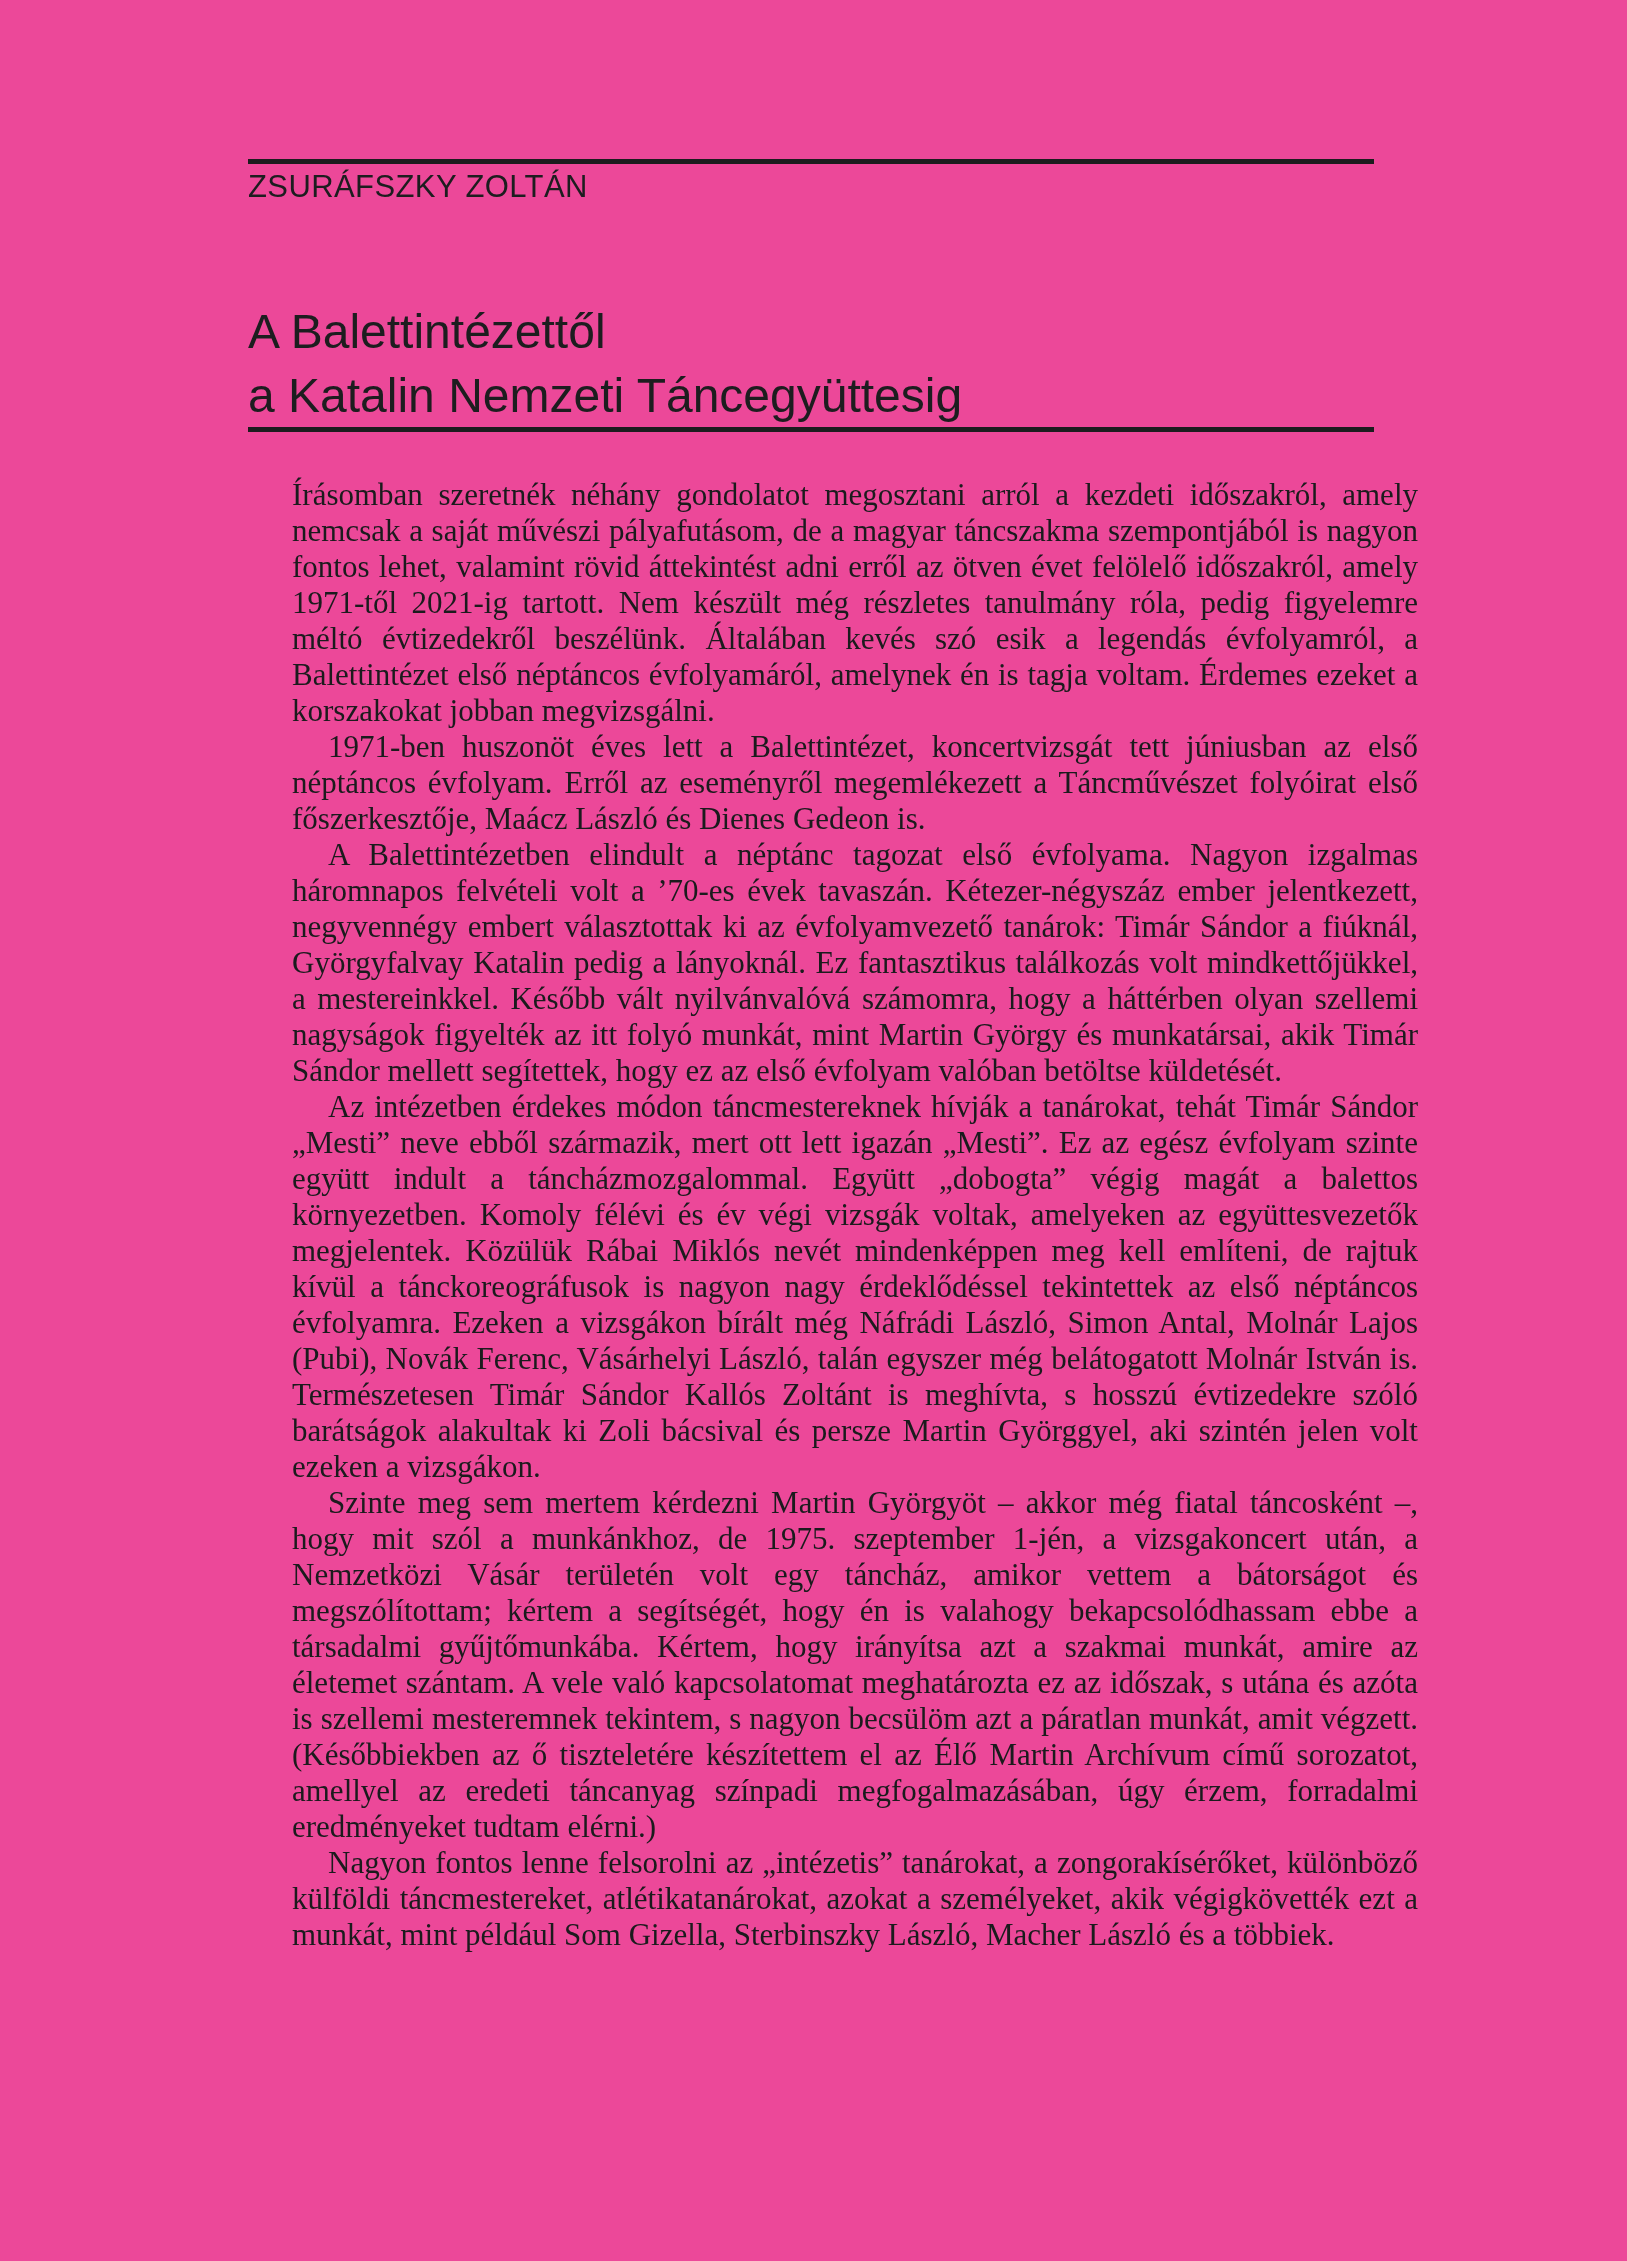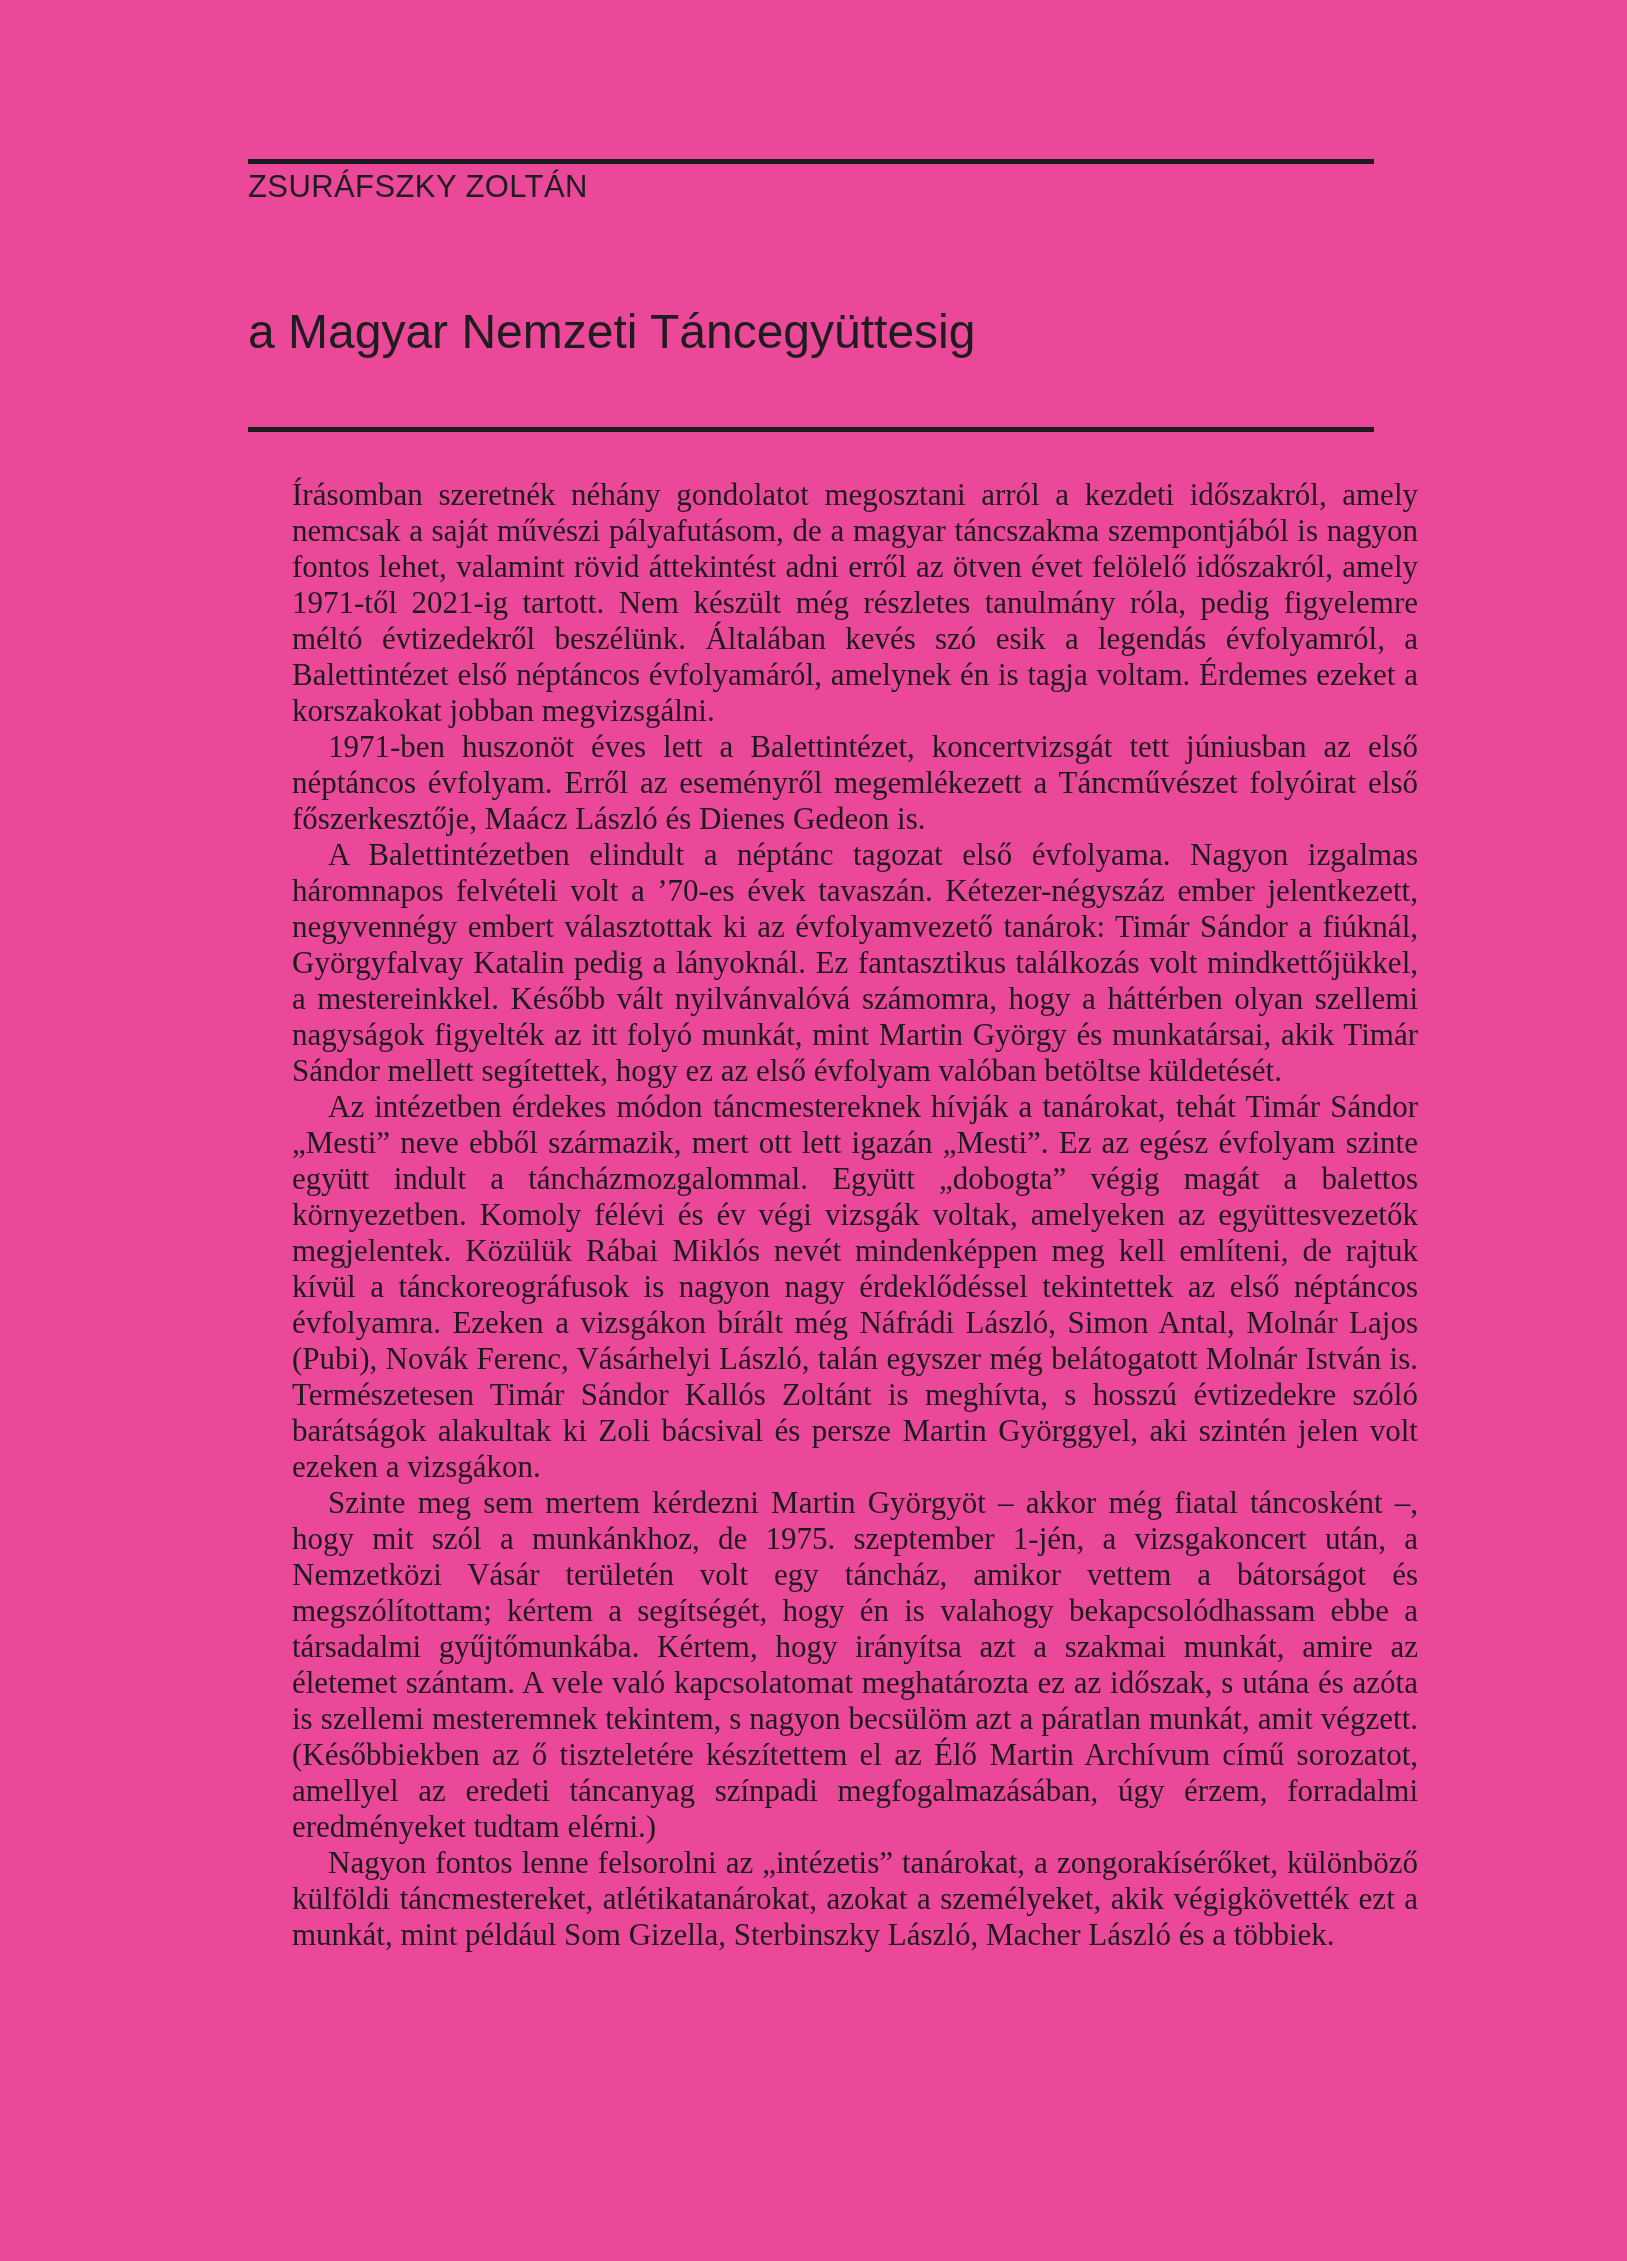--- a/index.html
+++ b/index.html
@@ -73,21 +73,22 @@
   .body-text .italic { }
 </style>
 </head>
 <body>
 
 <div class="page">
   <div class="content">
     <div class="rule rule-top"></div>
     <div class="author">ZSURÁFSZKY ZOLTÁN</div>
     <h1 class="title">
-      <span class="title-line">a Magyar Nemzeti Táncegyüttesig</span>
+      <span class="title-line">A Balettintézettől</span>
+      <span class="title-line">a Katalin Nemzeti Táncegyüttesig</span>
     </h1>
     <div class="rule rule-title"></div>
     <div class="body-text" id="article-body">
         <p><span>Írásomban szeretnék néhány gondolatot megosztani arról a kezdeti időszakról, amely nemcsak a saját művészi pályafutásom, de a magyar táncszakma szempontjából is nagyon fontos lehet, valamint rövid áttekintést adni erről az ötven évet felölelő időszakról, amely 1971-től 2021-ig tartott. Nem készült még részletes tanulmány róla, pedig figyelemre méltó évtizedekről beszélünk. Általában kevés szó esik a legendás évfolyamról, a Balettintézet első néptáncos évfolyamáról, amelynek én is tagja voltam. Érdemes ezeket a korszakokat jobban megvizsgálni.</span></p>
         <p class="indented"><span>1971-ben huszonöt éves lett a Balettintézet, koncertvizsgát tett júniusban az első néptáncos évfolyam. Erről az eseményről megemlékezett a </span><span class="italic">Táncművészet</span><span> folyóirat első főszerkesztője, Maácz László és Dienes Gedeon is.</span></p>
         <p class="indented"><span>A Balettintézetben elindult a néptánc tagozat első évfolyama. Nagyon izgalmas háromnapos felvételi volt a ’70-es évek tavaszán. Kétezer-négyszáz ember jelentkezett, negyvennégy embert választottak ki az évfolyamvezető tanárok: Timár Sándor a fiúknál, Györgyfalvay Katalin pedig a lányoknál. Ez fantasztikus találkozás volt mindkettőjükkel, a mestereinkkel. Később vált nyilvánvalóvá számomra, hogy a háttérben olyan szellemi nagyságok figyelték az itt folyó munkát, mint Martin György és munkatársai, akik Timár Sándor mellett segítettek, hogy ez az első évfolyam valóban betöltse küldetését.</span></p>
         <p class="indented"><span>Az intézetben érdekes módon táncmestereknek hívják a tanárokat, tehát Timár Sándor „Mesti” neve ebből származik, mert ott lett igazán „Mesti”. Ez az egész évfolyam szinte együtt indult a táncházmozgalommal. Együtt „dobogta” végig magát a balettos környezetben. Komoly félévi és év végi vizsgák voltak, amelyeken az együttesvezetők megjelentek. Közülük Rábai Miklós nevét mindenképpen meg kell említeni, de rajtuk kívül a tánckoreográfusok is nagyon nagy érdeklődéssel tekintettek az első néptáncos évfolyamra. Ezeken a vizsgákon bírált még Náfrádi László, Simon Antal, Molnár Lajos (Pubi), Novák Ferenc, Vásárhelyi László, talán egyszer még belátogatott Molnár István is. Természetesen Timár Sándor Kallós Zoltánt is meghívta, s hosszú évtizedekre szóló barátságok alakultak ki Zoli bácsival és persze Martin Györggyel, aki szintén jelen volt ezeken a vizsgákon.</span></p>
         <p class="indented"><span>Szinte meg sem mertem kérdezni Martin Györgyöt – akkor még fiatal táncosként –, hogy mit szól a munkánkhoz, de 1975. szeptember 1-jén, a vizsgakoncert után, a Nemzetközi Vásár területén volt egy táncház, amikor vettem a bátorságot és megszólítottam; kértem a segítségét, hogy én is valahogy bekapcsolódhassam ebbe a társadalmi gyűjtőmunkába. Kértem, hogy irányítsa azt a szakmai munkát, amire az életemet szántam. A vele való kapcsolatomat meghatározta ez az időszak, s utána és azóta is szellemi mesteremnek tekintem, s nagyon becsülöm azt a páratlan munkát, amit végzett. (Későbbiekben az ő tiszteletére készítettem el az </span><span class="italic">Élő Martin Archívum</span><span> című sorozatot, amellyel az eredeti táncanyag színpadi megfogalmazásában, úgy érzem, forradalmi eredményeket tudtam elérni.)</span></p>
         <p class="indented"><span>Nagyon fontos lenne felsorolni az „intézetis” tanárokat, a zongorakísérőket, különböző külföldi táncmestereket, atlétikatanárokat, azokat a személyeket, akik végigkövették ezt a munkát, mint például Som Gizella, Sterbinszky László, Macher László és a többiek.</span></p>
       </div>

